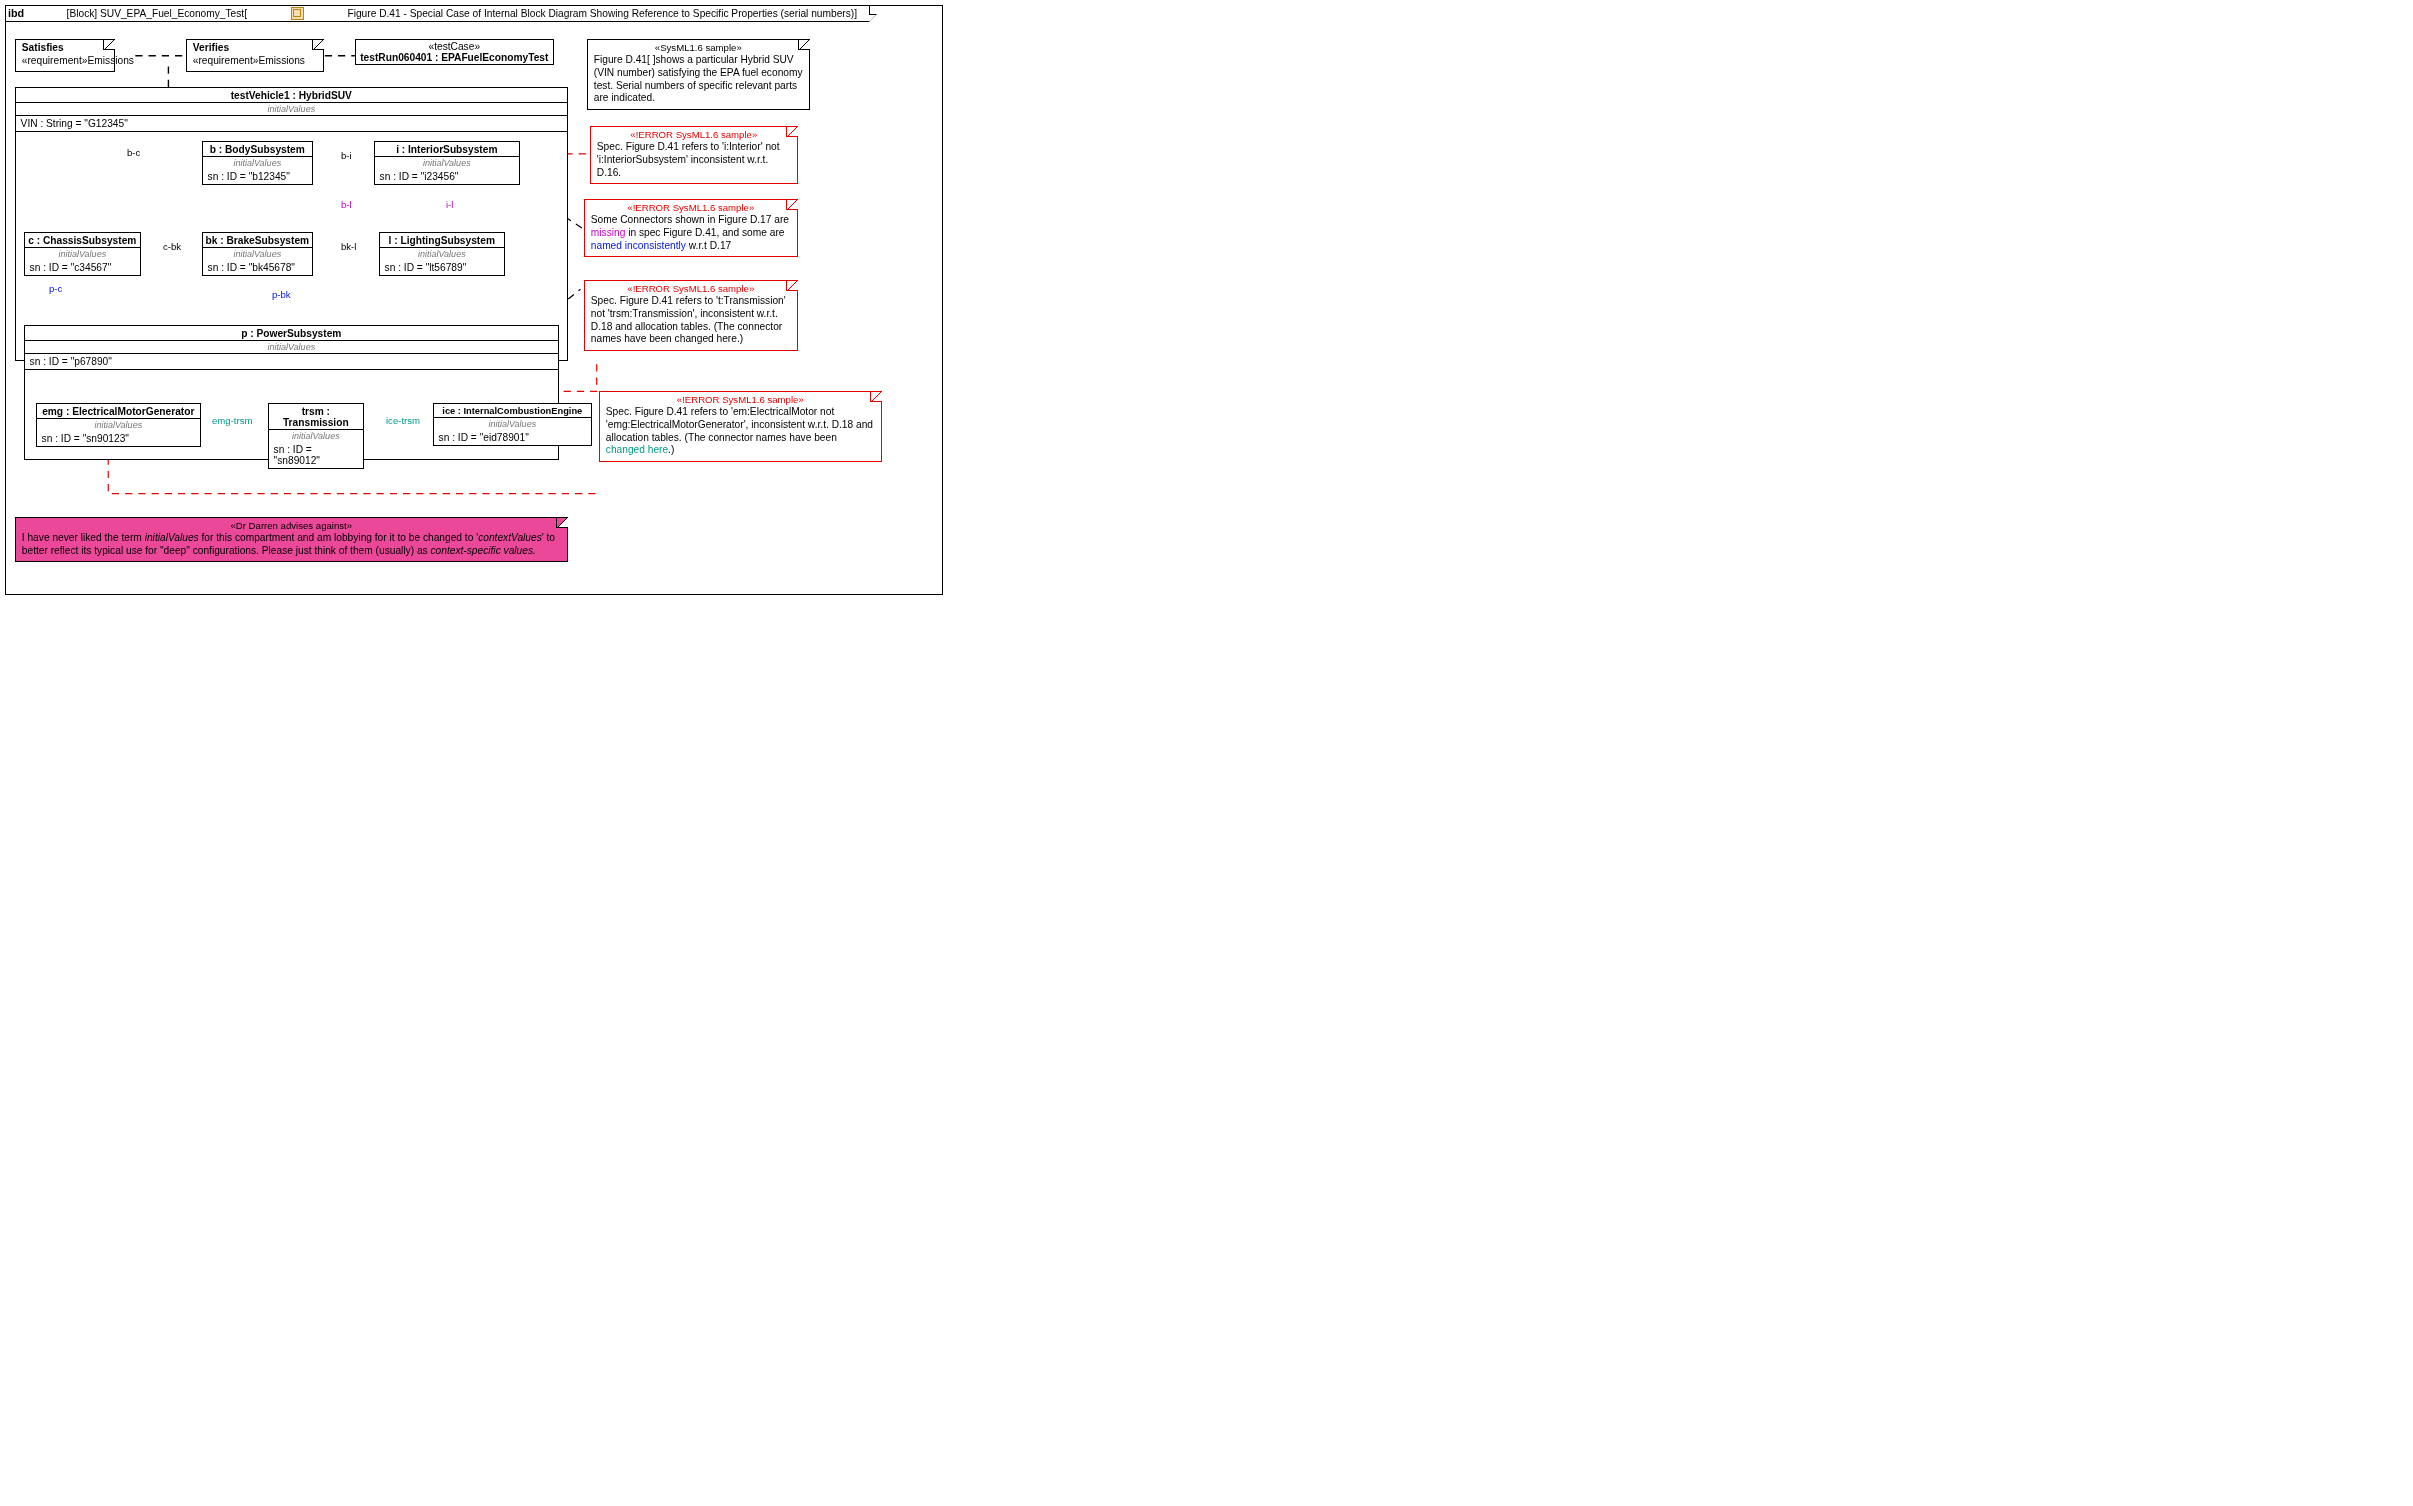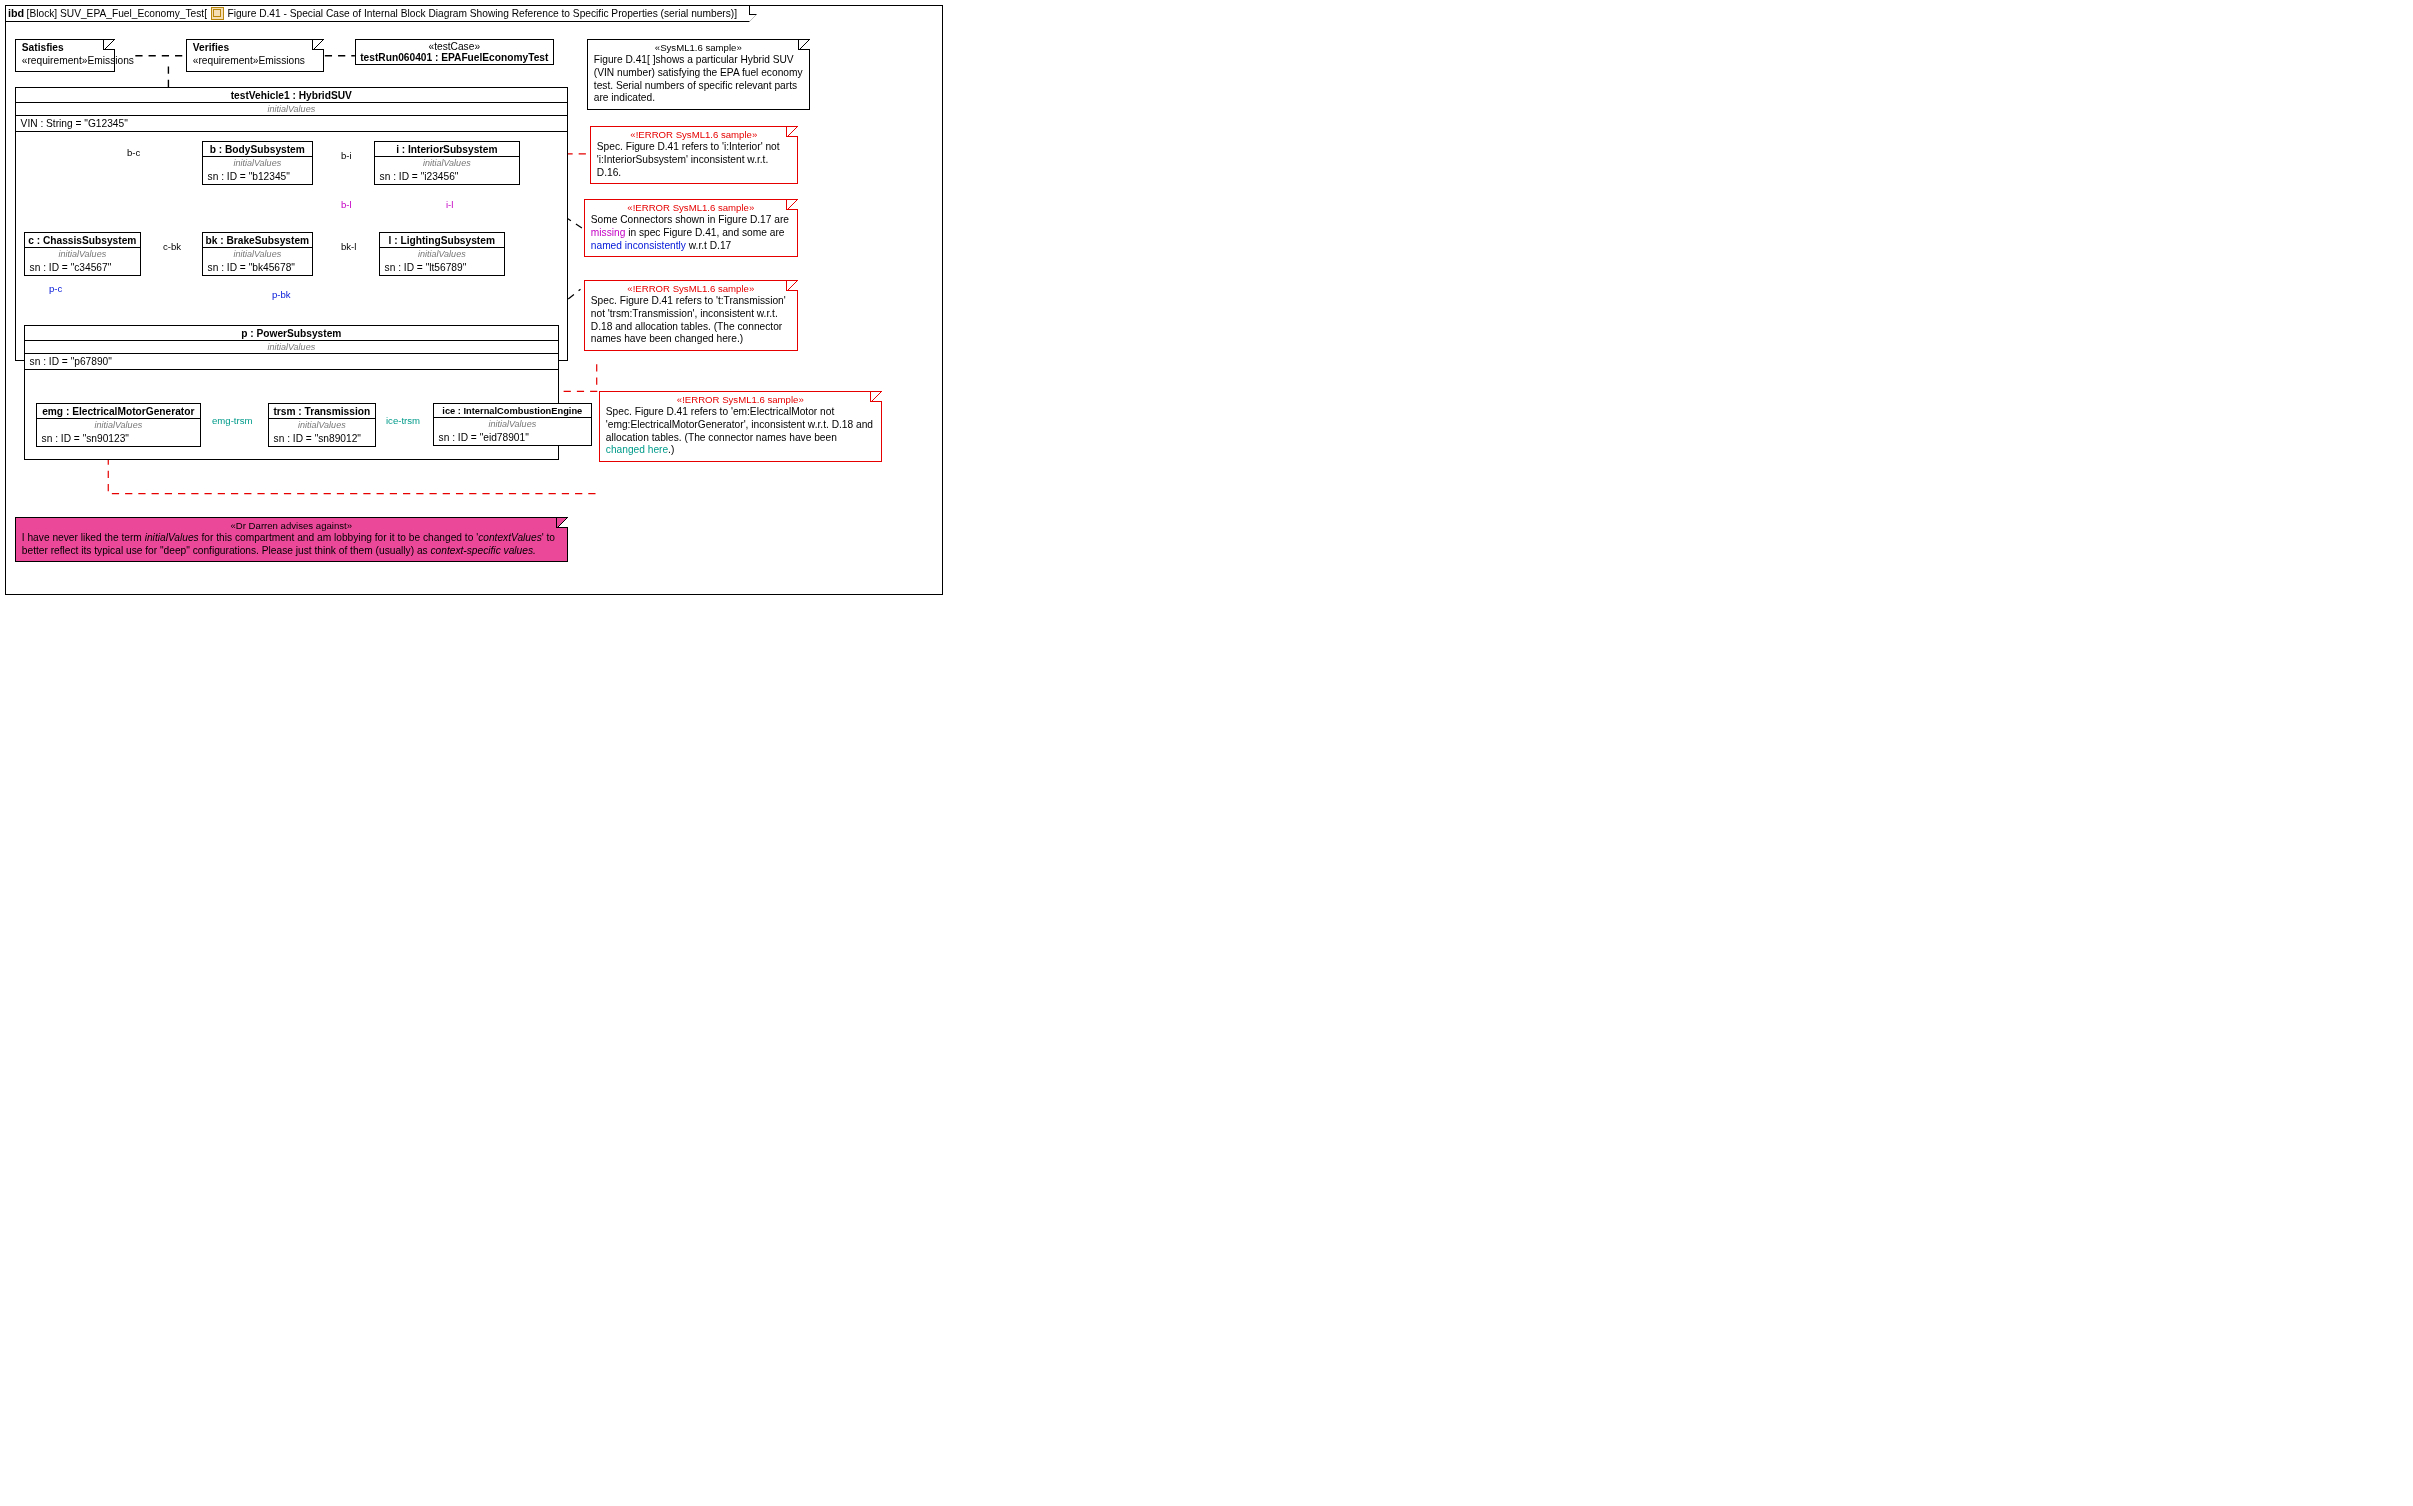--- a/index.html
+++ b/index.html
@@ -132,21 +132,21 @@
   .blue { color:#0016d8; }
   .magenta { color:#c400c4; }
   .teal { color:#009b8a; }
   .italic { font-style:italic; }
 </style>
 </head>
 <body>
 
 <div class="frame">
 
-  <div class="frame-header" style="padding-right:12px;">
+  <div class="frame-header" style="padding-right:12px;gap:40px;">
     <span class="hdr-kind">ibd</span>
     <span>[Block] SUV_EPA_Fuel_Economy_Test[</span>
     <span class="hdr-icon"></span>
     <span> Figure D.41 - Special Case of Internal Block Diagram Showing Reference to Specific Properties (serial numbers)]</span>
     <span class="cut"></span>
   </div>
 
   <svg class="wires" viewBox="0 0 1556 976" width="936" height="587">
 
     <path d="M215,82 L300,82" stroke="#000" stroke-width="2.3" stroke-dasharray="12 10" fill="none"></path>
@@ -266,21 +266,21 @@
   <div class="block" style="top:319px; left:18px; width:535px; height:135px;">
     <div class="block-title">p : PowerSubsystem</div>
     <div class="block-compart-label">initialValues</div>
     <div class="block-body" style="border-bottom:1.2px solid #000;">sn : ID = "p67890"</div>
   </div>
   <div class="block" style="top:397px; left:30px; width:165px;">
     <div class="block-title">emg : ElectricalMotorGenerator</div>
     <div class="block-compart-label no-bottom-border">initialValues</div>
     <div class="block-body">sn : ID = "sn90123"</div>
   </div>
-  <div class="block" style="top:397px; left:262px; width:108px;">
+  <div class="block" style="top:397px; left:262px; width:96px;">
     <div class="block-title">trsm : Transmission</div>
     <div class="block-compart-label no-bottom-border">initialValues</div>
     <div class="block-body">sn : ID = "sn89012"</div>
   </div>
   <div class="block" style="top:397px; left:427px; width:159px; border-right-width:1.2px;">
     <div class="block-title" style="font-size:9.3px;">ice : InternalCombustionEngine</div>
     <div class="block-compart-label no-bottom-border">initialValues</div>
     <div class="block-body">sn : ID = "eid78901"</div>
   </div>
 

